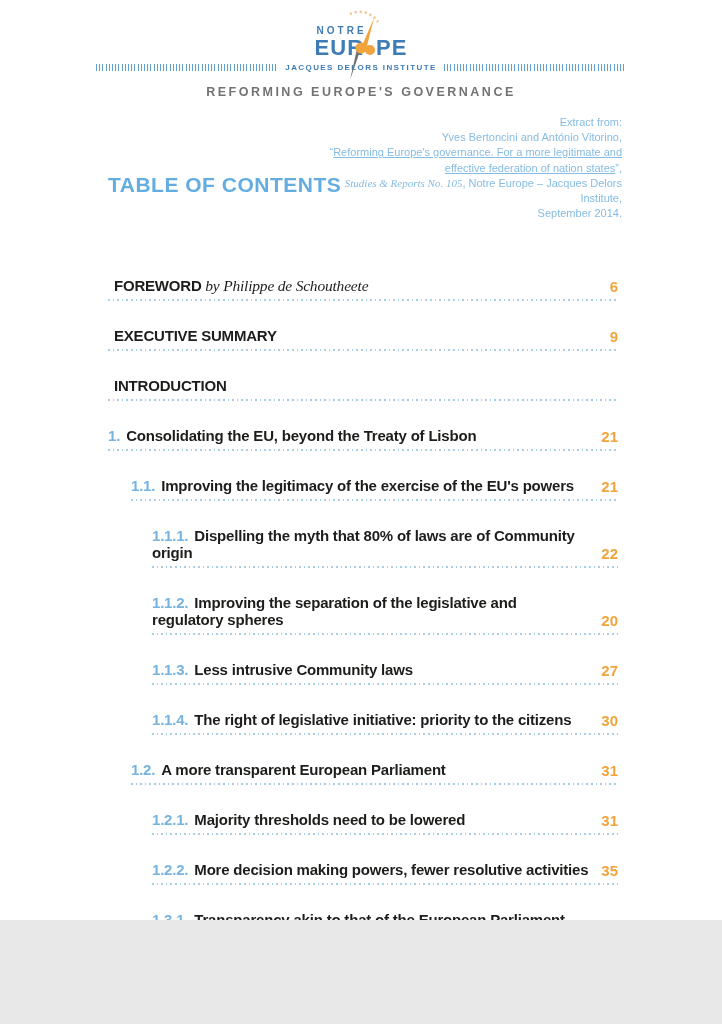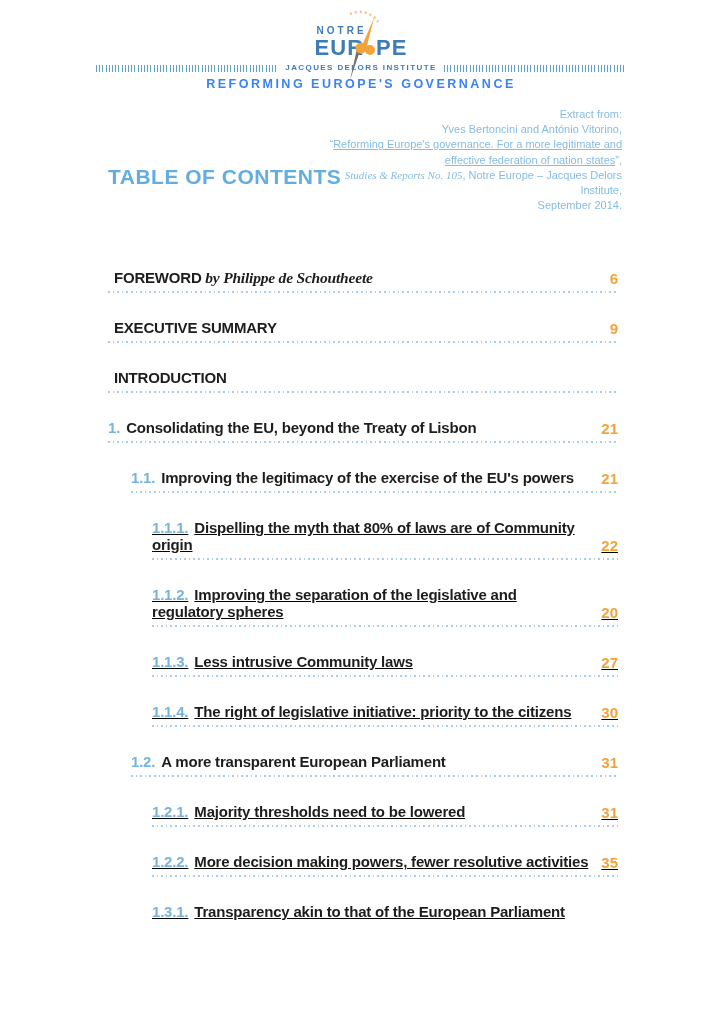--- a/index.html
+++ b/index.html
@@ -1,19 +1,19 @@
 <!DOCTYPE html>
 <html><head>
 <meta charset="utf-8">
 <style>
   * { margin:0; padding:0; box-sizing:border-box; }
   html,body { background:#e8e8e8; }
   .page {
     position:relative;
-    width:722px; height:1024px;
+    width:722px; height:920px;
     margin:0 auto;
     background:#ffffff;
     font-family:"Liberation Sans", sans-serif;
     overflow:hidden;
   }
 
   
   .logo-block { position:relative; width:100%; padding-top:26px; text-align:center; }
   .logo-core { position:relative; display:inline-block; line-height:1; }
   .logo-notre {
@@ -27,34 +27,34 @@
   }
   .logo-dot {
     display:inline-block; width:10px; height:10px; border-radius:50%;
     background:#f2a43c; margin:0 1px;
   }
   .logo-needle {
     position:absolute; left:50%; top:-18px; transform:translateX(-50%);
     width:46px; height:78px; pointer-events:none; z-index:3;
   }
   .institute-row {
-    display:flex; align-items:flex-end; width:530px; margin:4px auto 0; gap:7px;
+    display:flex; align-items:center; width:530px; margin:4px auto 0; gap:7px;
   }
   .institute-bars {
     flex:1; height:7px;
     background:repeating-linear-gradient(90deg,#5fa0d0 0 1px,transparent 1px 3.2px);
   }
   .institute-label {
     font-size:8px; font-weight:bold; letter-spacing:1.4px;
     color:#3f7cb6; white-space:nowrap;
   }
   .doc-title {
-    margin-top:5px; text-align:center;
+    margin-top:13px; text-align:center;
     font-size:12.5px; font-weight:bold; letter-spacing:2.5px;
-    color:#3b82f6;
+    color:#737373;
   }
 
   
   .intro-row { position:relative; height:130px; margin-top:16px; }
   .page-title {
     position:absolute; left:108px; top:58px;
     font-size:21px; font-weight:bold; letter-spacing:0.5px;
     color:#64ade0;
   }
   .extract {
@@ -62,27 +62,27 @@
     text-align:right; font-size:11px; line-height:1.38;
     color:#85bce3;
   }
   .extract .it { font-style:italic; font-family:"Liberation Serif", serif; }
   .extract .link { text-decoration:underline; color:#85bce3; cursor:pointer; }
 
   
   .toc { margin:32px 104px 0 108px; width:510px; }
   .toc-entry { margin-bottom:26px; }
   .toc-entry.lv1 { margin-left:23px; }
-  .toc-entry.lv2 { margin-left:44px;text-decoration:underline; }
+  .toc-entry.lv2 { margin-left:44px; }
   .row { display:flex; justify-content:space-between; align-items:flex-end; }
   .txt { color:#1d1d1b; font-size:15px; letter-spacing:-0.2px; }
   .num { color:#76b4df; font-weight:bold; margin-right:6px; }
   .ttl { font-weight:bold; }
   .ttl-it {
-    font-weight:bold; font-style:italic;
+    font-weight:normal; font-style:italic;
     font-family:"Liberation Serif", serif; font-size:15.5px;
   }
   .page-num {
     color:#f2a43c; font-weight:bold; font-size:15px; white-space:nowrap;
     margin-left:12px;
   }
   .line2 { margin-top:3px; }
   .sub-caps { color:#2b2b2b; font-size:13.5px; letter-spacing:0; font-weight:normal; }
   .dots {
     height:2px; margin-top:4px;

